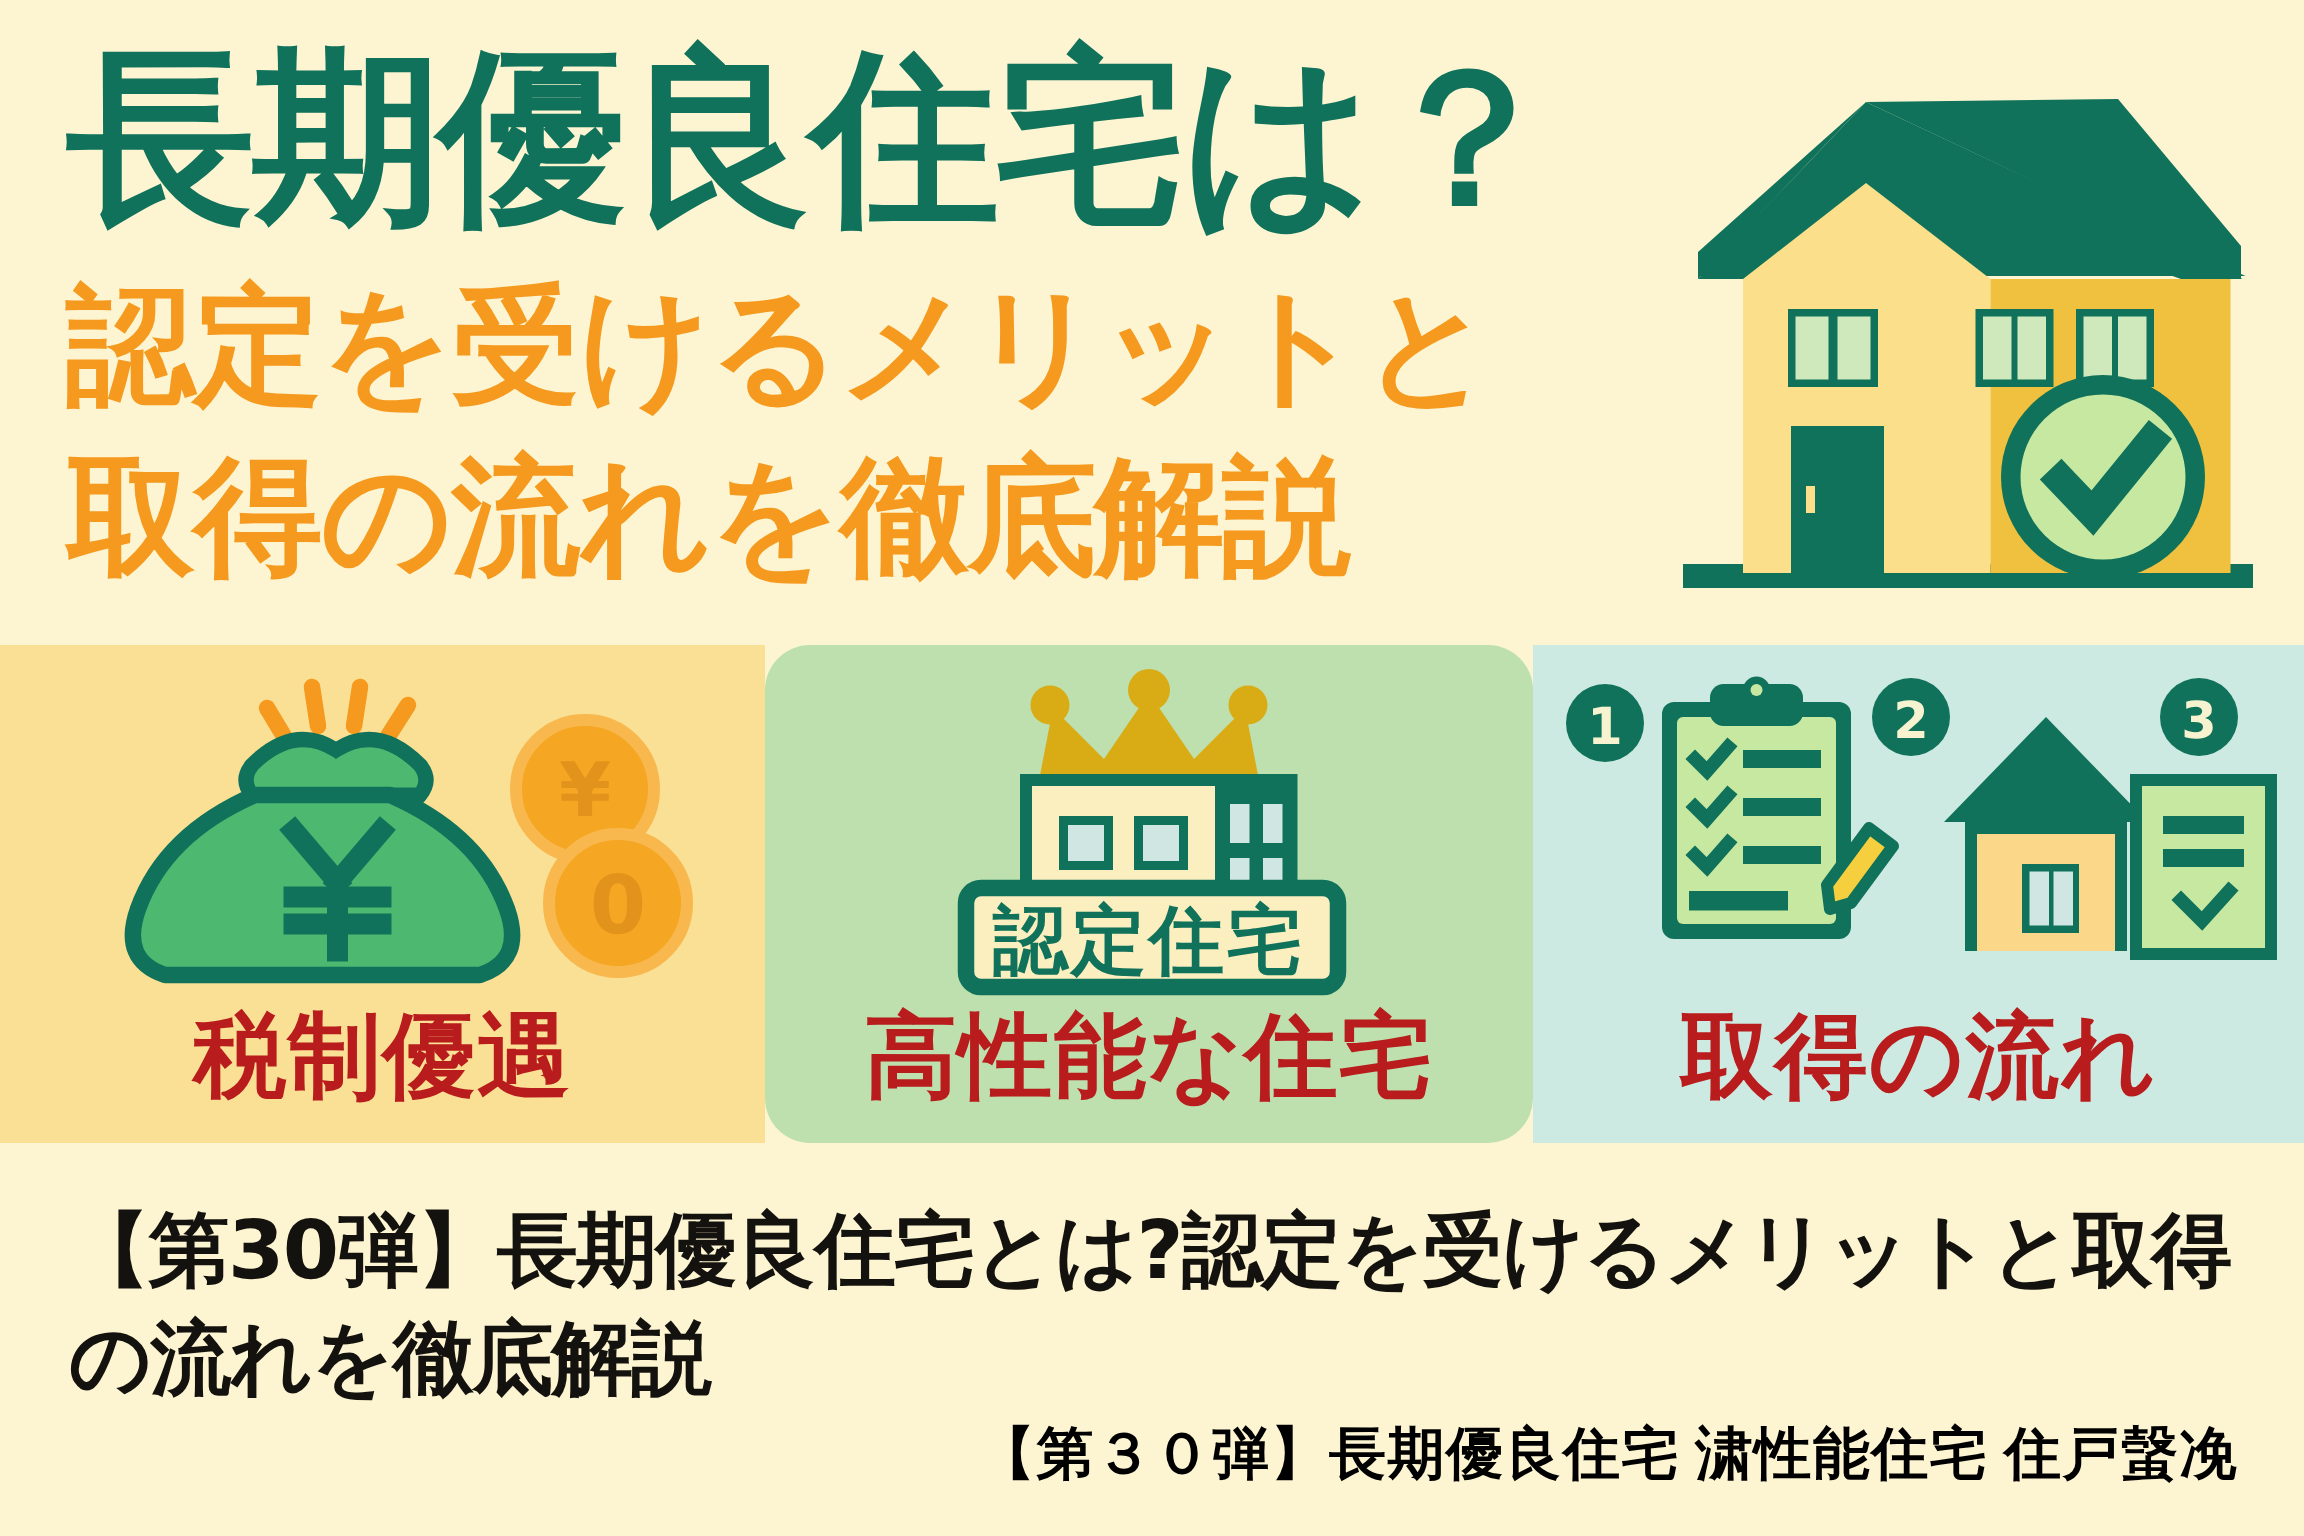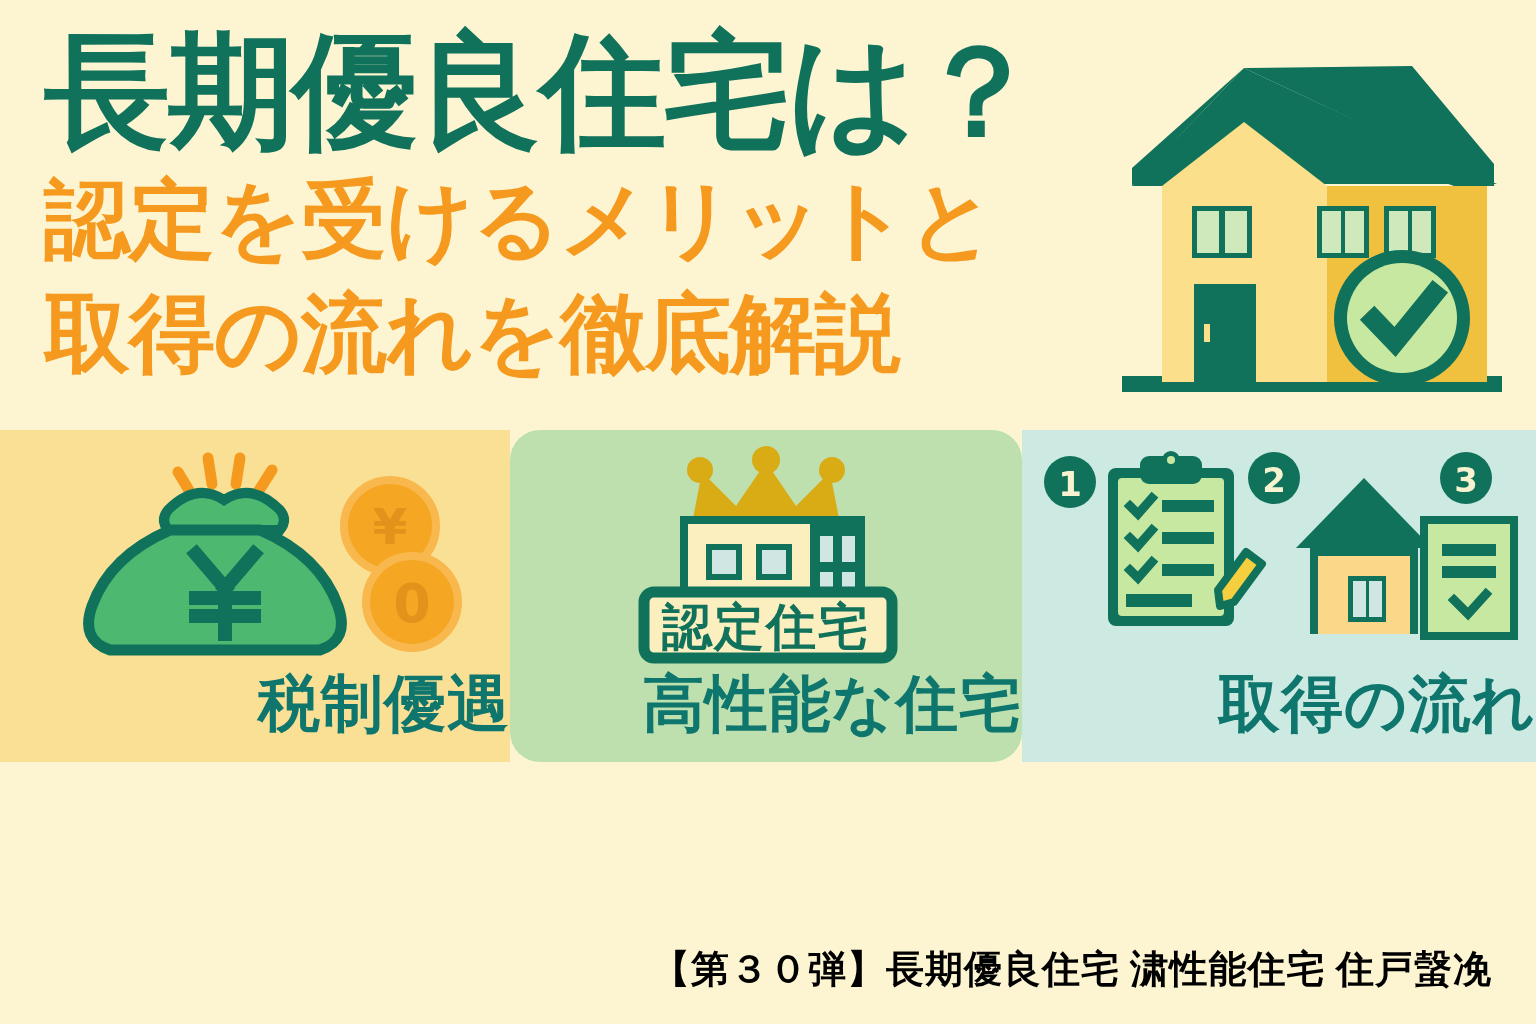--- a/index.html
+++ b/index.html
@@ -18,37 +18,37 @@
   }
   #hero-text { position:absolute; left:44px; top:28px; width:1070px; }
   #main-title {
     font-size:126px; line-height:1.02; font-weight:bold;
     color:#10725a; letter-spacing:-2px; white-space:nowrap;
   }
   .sub-line {
     font-size:86px; line-height:1.12; font-weight:bold;
     color:#f59a1e; letter-spacing:-1px; white-space:nowrap;
   }
-  #sub1 { margin-top:14px; }
+  #sub1 { margin-top:26px; }
   #sub2 { margin-top:18px; }
 
   
   #house-illustration { position:absolute; left:1112px; top:46px; width:400px; height:360px; }
 
   
   #panels { position:absolute; left:0; top:430px; width:1536px; height:332px; display:flex; }
   .panel { position:relative; height:332px; }
   #panel-tax    { width:510px; background:#fae095; }
   #panel-perf   { width:512px; background:#bde0ae;border-radius:30px; }
   #panel-flow   { width:514px; background:#cdeae2; }
   .panel-art { position:absolute; left:0; top:14px; width:100%; height:220px; }
   .panel-label {
     position:absolute; left:0; right:0; top:232px;
-    text-align:right; font-size:62px; font-weight:bold;
-    color:#0f766e; letter-spacing:1px; white-space:nowrap;
+    text-align:center; font-size:62px; font-weight:bold;
+    color:#b91c1c; letter-spacing:1px; white-space:nowrap;
   }
 
   
   #caption-area { position:absolute; left:0; top:762px; width:1536px; height:262px; background:#fdf5d2; }
   #caption {
     position:absolute; left:46px; top:36px; width:1450px;
     font-size:54px; line-height:1.34; font-weight:bold;
     color:#14120e; letter-spacing:-1px;
   }
   #footer-line {
@@ -230,14 +230,15 @@
           <rect x="420" y="122" width="54" height="12" fill="#10725a"></rect>
           <polyline points="432,156 446,170 464,150" fill="none" stroke="#10725a" stroke-width="9" stroke-linecap="square"></polyline>
         </g>
       </svg>
     </div>
     <div class="panel-label">取得の流れ</div>
   </div>
 </div>
 
 <div id="caption-area">
+  <div id="caption">【第30弾】長期優良住宅とは?認定を受けるメリットと取得の流れを徹底解説</div>
   <div id="footer-line">【第３０弾】長期優良住宅 㴋性能住宅 住戸螜凂</div>
 </div>
 
 </body></html>

